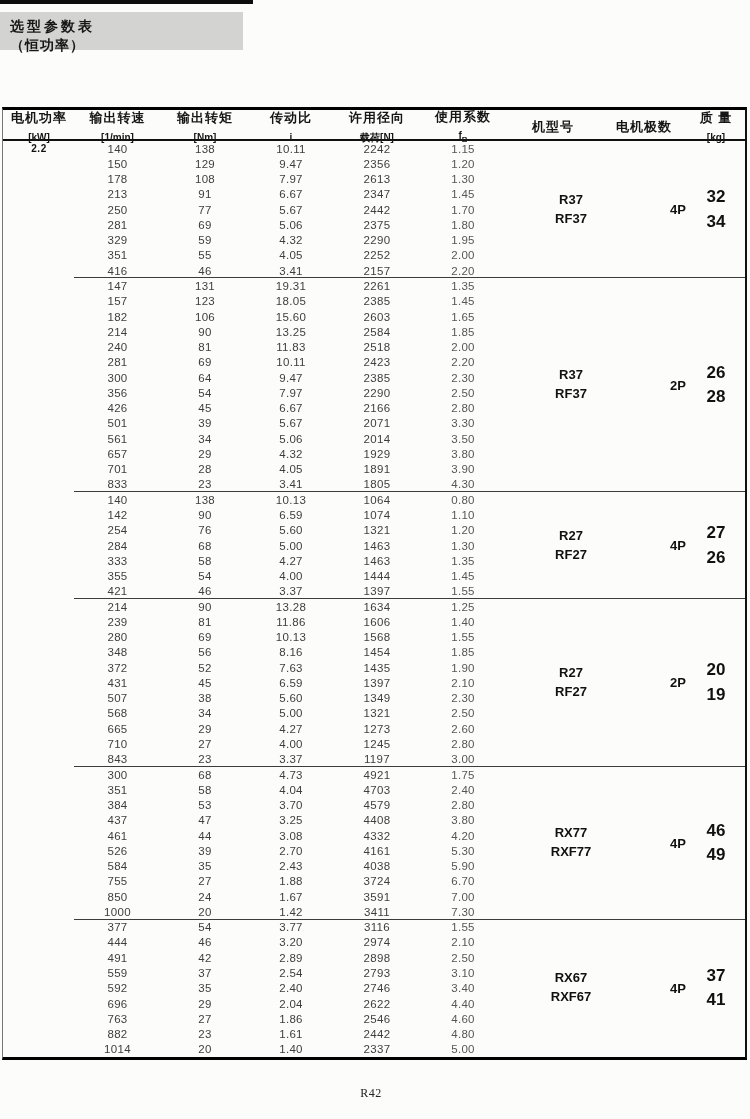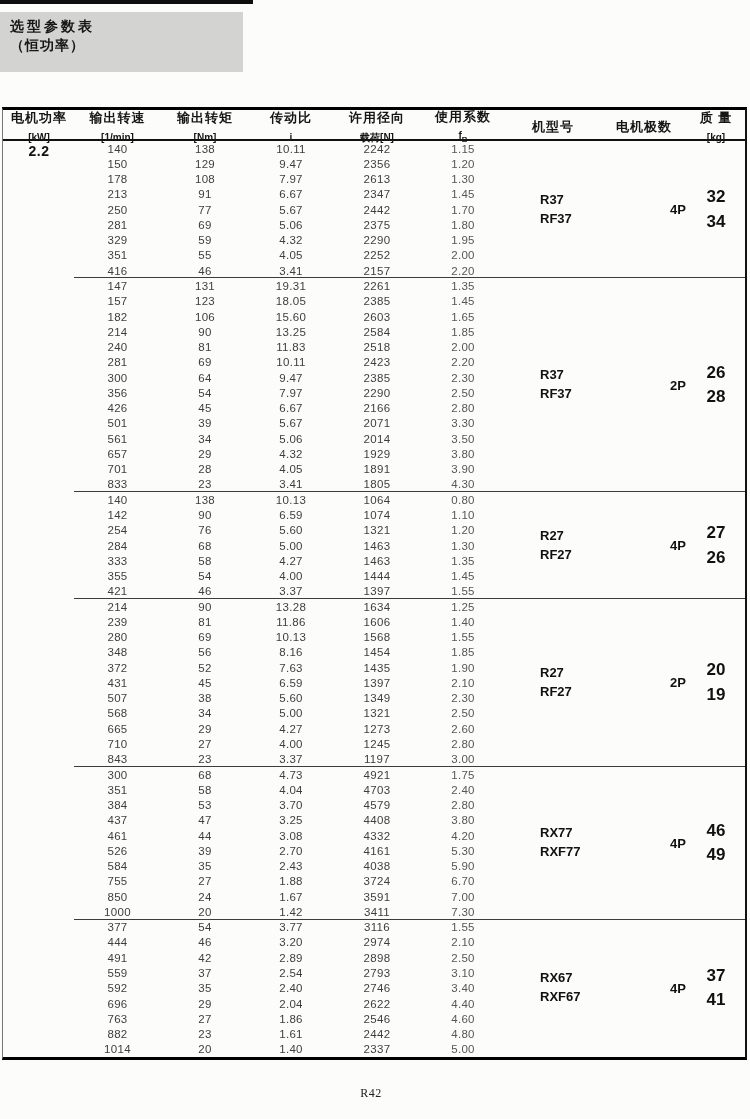--- a/index.html
+++ b/index.html
@@ -1,21 +1,21 @@
 <!DOCTYPE html>
 <html><head>
 <meta charset="utf-8">
 <style>
   * { margin:0; padding:0; box-sizing:border-box; }
   body { background:#e8e8e8; font-family:"Liberation Sans", sans-serif; }
   .page { position:relative; width:750px; height:1119px; background:#fcfcfb; overflow:hidden; color:#2e2e2e; }
 
   .topbar { position:absolute; left:0; top:0; width:253px; height:4px; background:#0d0d0d; }
 
-  .titlebox { position:absolute; left:0; top:12px; width:243px; height:60px; background:#d3d3d2; padding:5px 0 0 10px; }
+  .titlebox { position:absolute; left:0; top:12px; width:243px; height:38px; background:#d3d3d2; padding:5px 0 0 10px; }
   .titlebox .t1 { font-size:14px; font-weight:bold; letter-spacing:3px; color:#161616; line-height:1.35; }
   .titlebox .t2 { font-size:14px; font-weight:bold; letter-spacing:1px; color:#161616; line-height:1.35; }
 
   .seltable { position:absolute; left:2px; top:107px; width:745px;
               border-top:3px solid #000; border-bottom:3px solid #000;
               border-left:1px solid #777; border-right:2px solid #111; background:transparent; }
 
   .grid { display:grid; grid-template-columns:72px 85px 90px 82px 90px 82px 98px 84px 60px; }
 
   .thead { border-bottom:2px solid #111; height:31px; }
@@ -25,26 +25,26 @@
   .th2 sub { font-size:8px; }
 
   .group { position:relative; }
   .gsep { position:absolute; left:71px; right:0; top:-1px; height:1px; background:#3c3c3c; }
 
   .row { height:15.28px; align-items:center; }
   .cell { text-align:center; font-size:11.5px; color:#3e3e3e; letter-spacing:0.3px; }
   .cell.fs { color:#565656; }
 
   .overlay { position:absolute; inset:0; align-items:center; pointer-events:none; }
-  .modelcell { grid-column:7; text-align:left; padding-left:36px; font-weight:bold; font-size:13px; color:#111; line-height:1.45; }
+  .modelcell { grid-column:7; text-align:center; padding-left:36px; font-weight:bold; font-size:13px; color:#111; line-height:1.45; }
   .polescell { grid-column:8; text-align:right; font-weight:bold; font-size:13px; color:#111; }
   .masscell  { grid-column:9; text-align:center; font-weight:bold; font-size:17px; color:#111; line-height:1.45; }
 
   .powerval { position:absolute; left:0; top:2px; width:72px; text-align:center;
-              font-weight:bold; font-size:14px; color:#111; letter-spacing:0.5px; }
+              font-weight:bold; font-size:10px; color:#111; letter-spacing:0.5px; }
 
   .footer { position:absolute; left:0; top:1086px; width:742px; text-align:center;
             font-family:"Liberation Serif", serif; font-size:12px; color:#222; letter-spacing:0.5px; }
 </style>
 </head>
 <body>
 
 <div class="page">
   <div class="topbar"></div>
 

